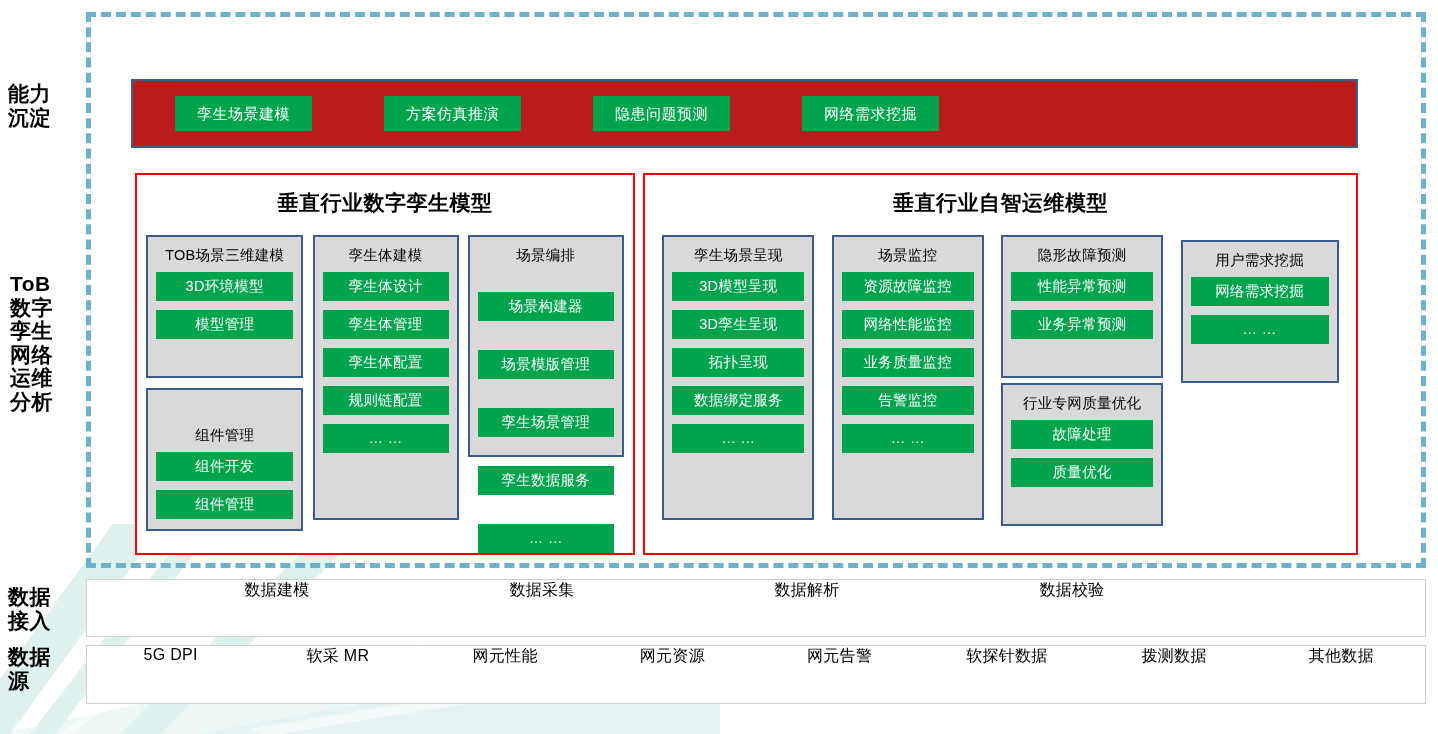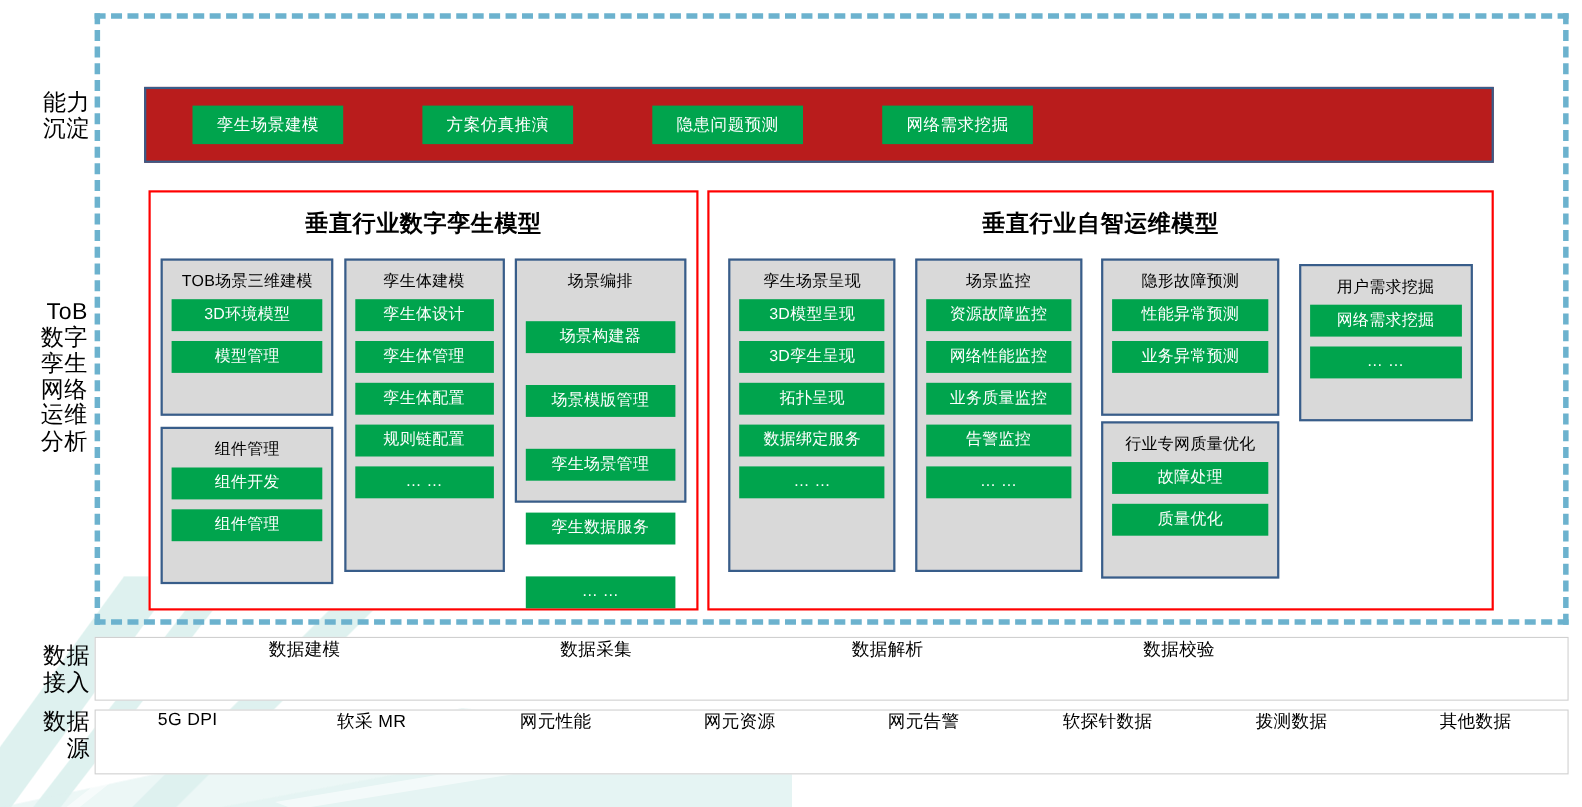--- a/index.html
+++ b/index.html
@@ -29,23 +29,23 @@
   
   #page {
     position: absolute;
     inset: 0;
     z-index: 2;
   }
 
   
   .row-label {
     position: absolute;
-    font-weight: normal;
-    color: #000000;
-    text-align: right;
+    font-weight: bold;
+    color: #000000;
+    text-align: left;
     line-height: 1.12;
     letter-spacing: 0.5px;
   }
   #label-capability {
     left: 8px; top: 82px; width: 74px;
     font-size: 21px;
   }
   #label-twin {
     left: 10px; top: 272px; width: 70px;
     font-size: 21px;
@@ -164,21 +164,21 @@
     margin-bottom: 9px;
     white-space: nowrap;
     letter-spacing: 0.3px;
     box-sizing: border-box;
   }
   .item:last-child { margin-bottom: 2px; }
 
   
   .col-stack { display: flex; flex-direction: column; }
   #g-tob      { width: 157px; height: 143px; }
-  #g-comp     { width: 157px; height: 143px; margin-top: 10px; }
+  #g-comp     { width: 157px; height: 143px; margin-top: 10px; justify-content: flex-end; }
   #g-twinbody { width: 146px; height: 285px; }
   #g-scene    { width: 156px; height: 222px; gap: 20px; }
 
   
   #g-scenepres { width: 152px; height: 285px; }
   #g-scenemon  { width: 152px; height: 285px; }
   #g-fault     { width: 162px; height: 143px; }
   #g-quality   { width: 162px; height: 143px; margin-top: 5px; }
   #g-sim       { width: 158px; height: 143px; }
   #g-demand    { width: 158px; height: 143px; margin-top: 5px; }

